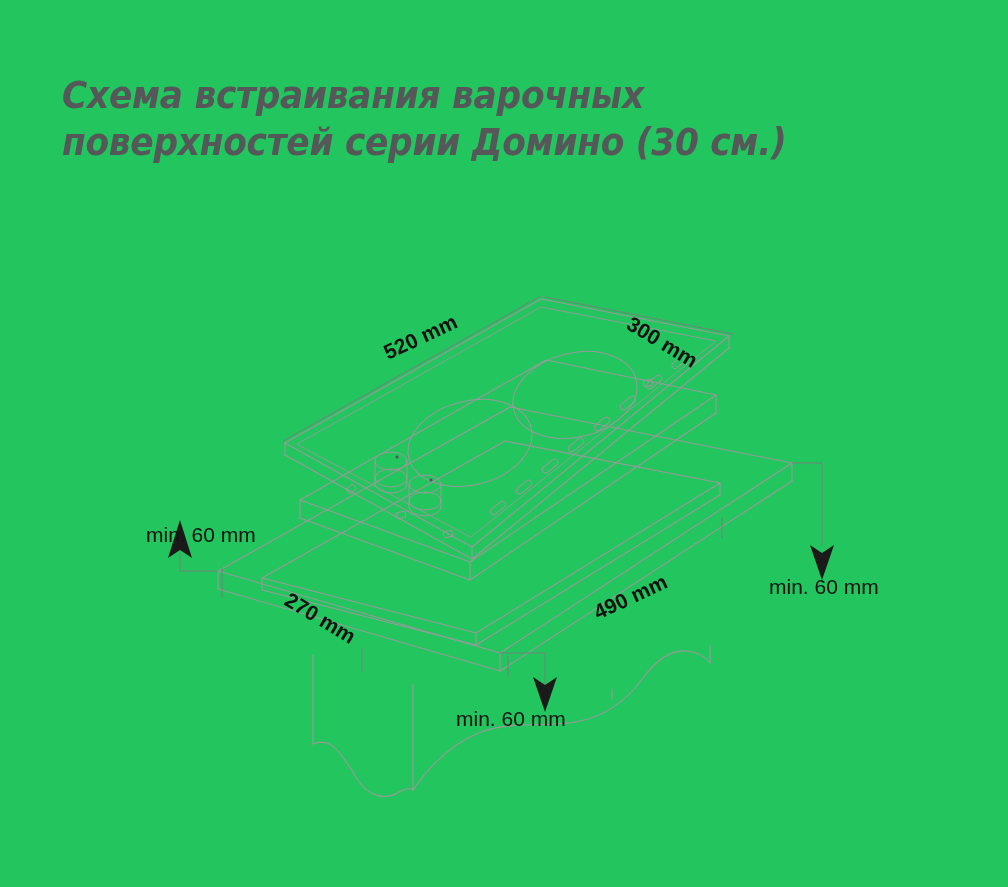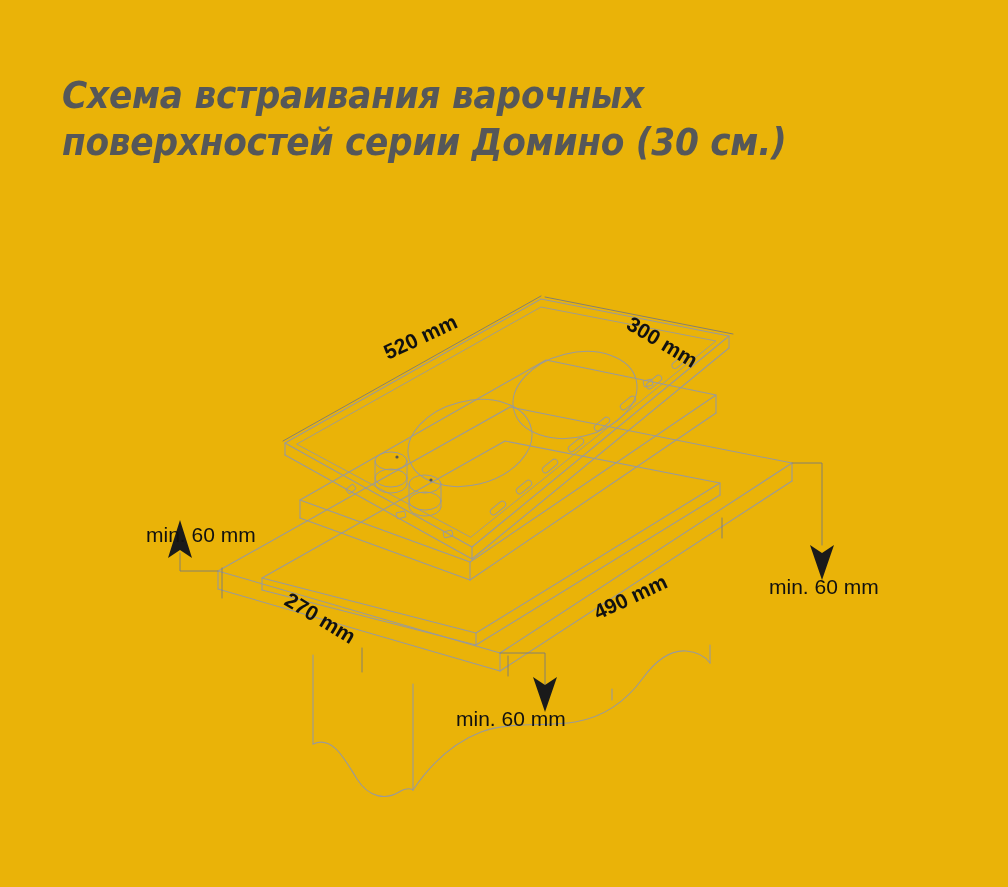--- a/index.html
+++ b/index.html
@@ -13,21 +13,21 @@
     position: relative;
     overflow: hidden;
     font-family: "Liberation Sans", sans-serif;
   }
 
   #page {
     position: absolute;
     left: 0; top: 0;
     width: 1008px;
     height: 887px;
-    background: #eab308;
+    background: #22c55e;
   }
 
   
   #title-block {
     position: absolute;
     left: 62px;
     top: 72px;
     width: 940px;
   }
   .title-line {

